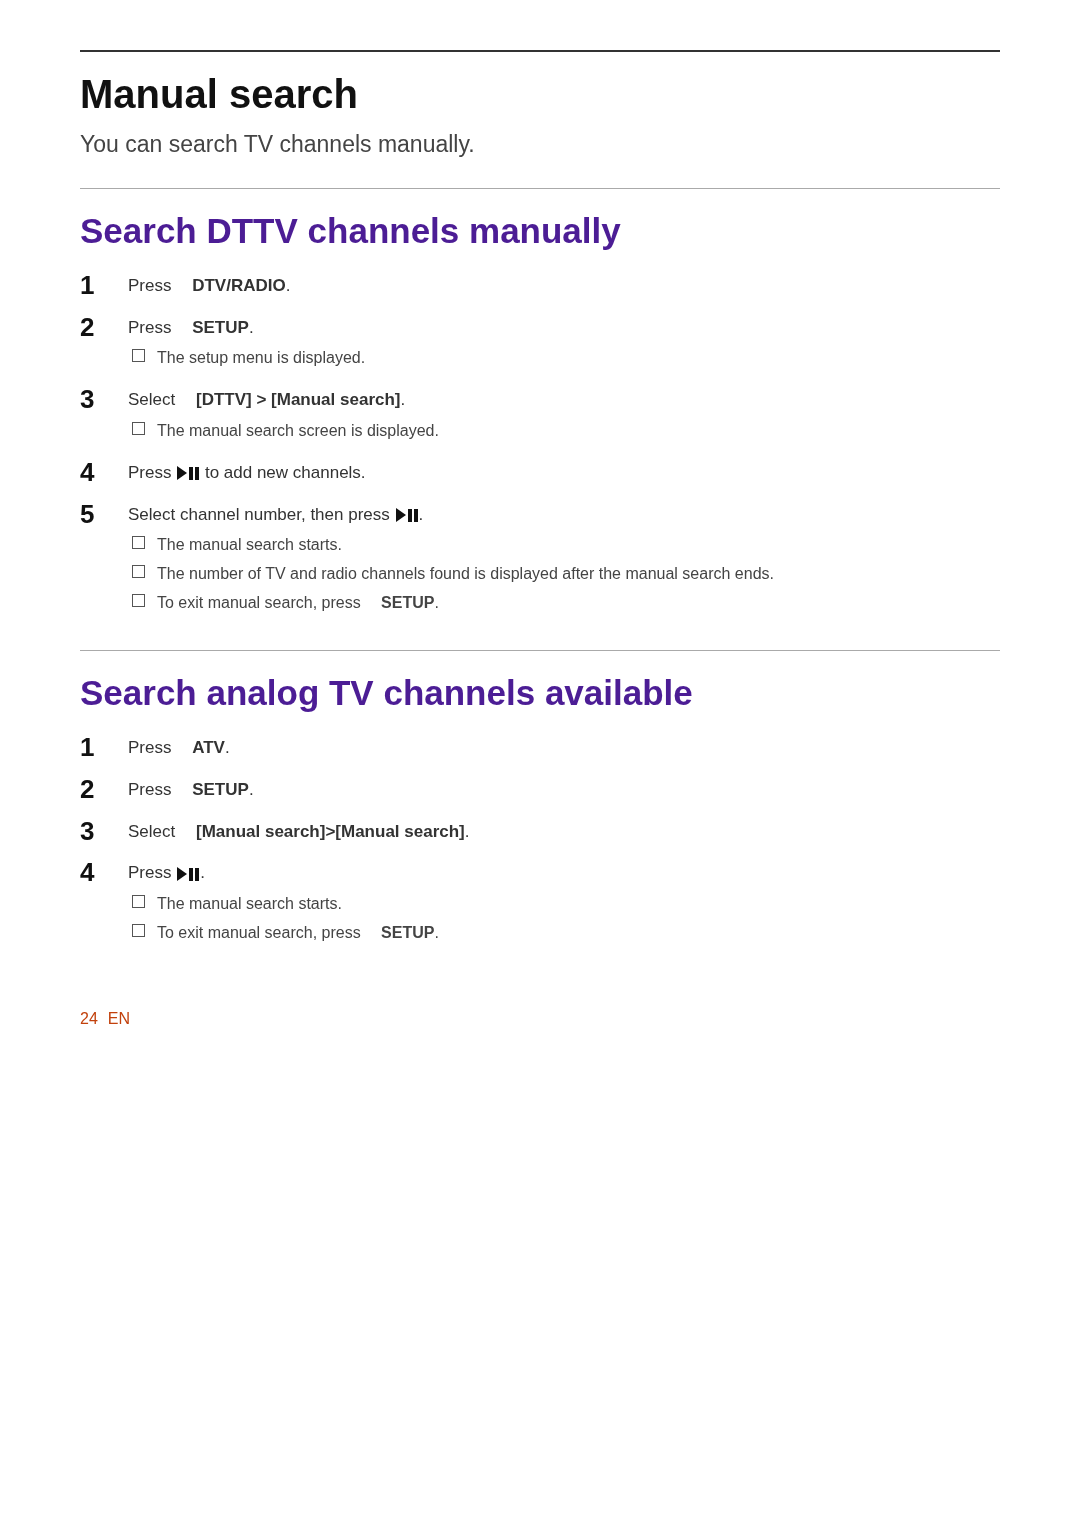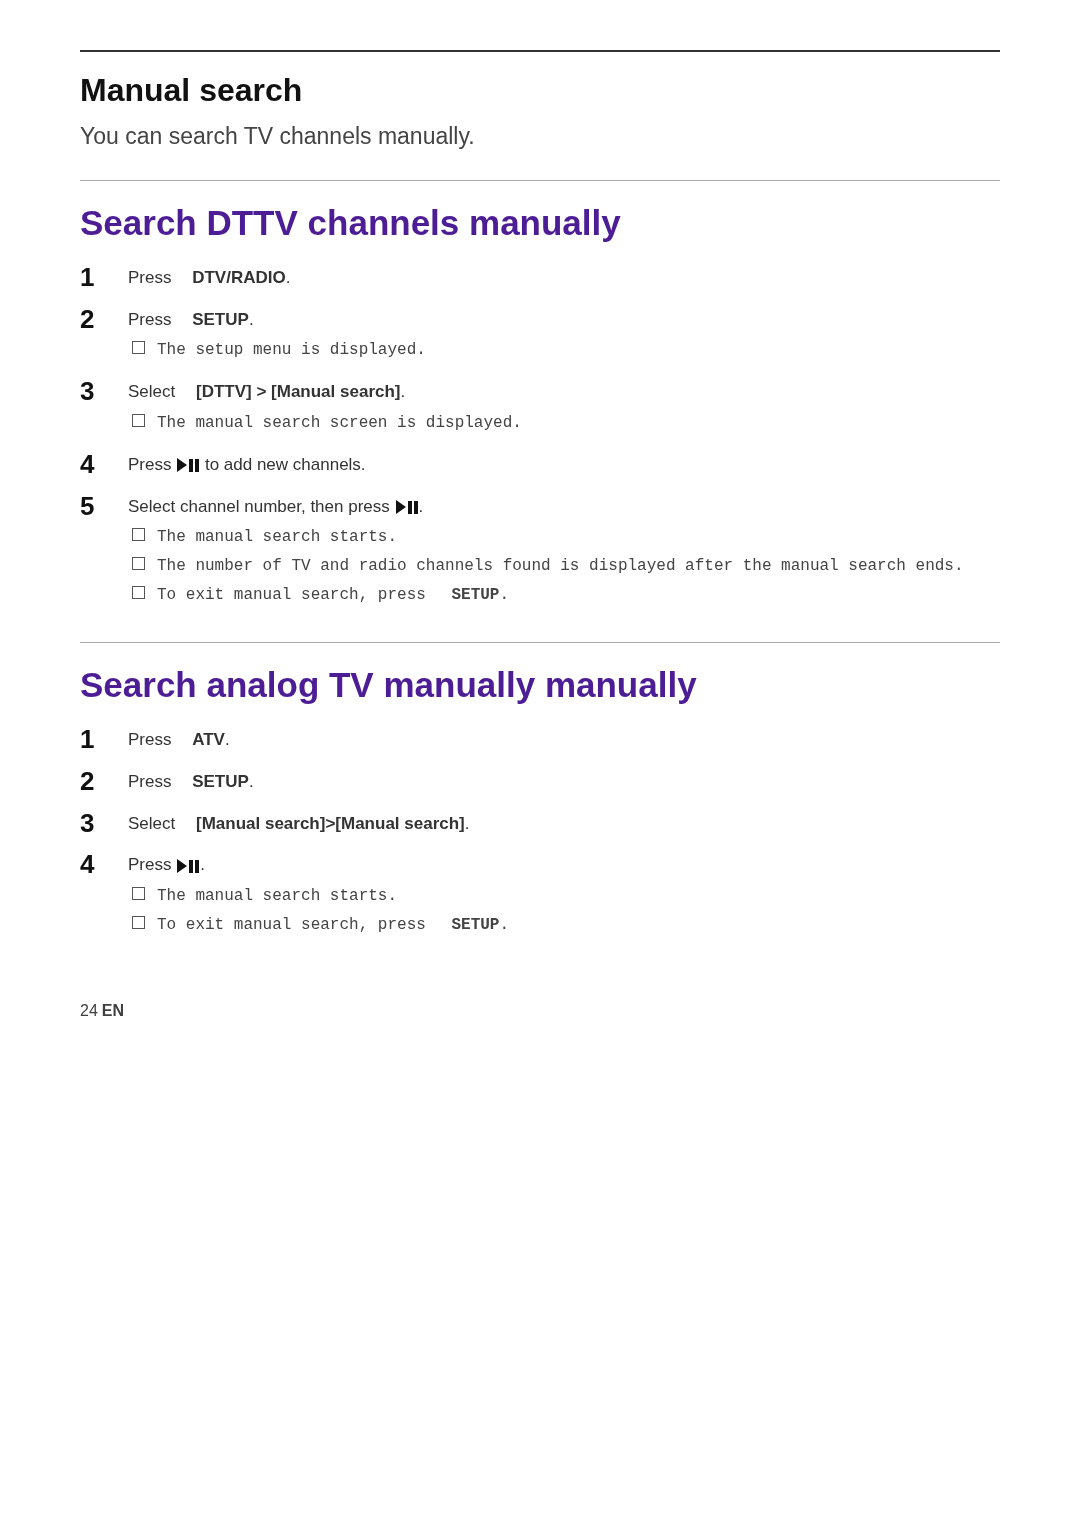--- a/index.html
+++ b/index.html
@@ -18,21 +18,21 @@
       padding: 50px 80px 60px 80px;
     }
 
     .top-divider {
       border: none;
       border-top: 2px solid #333;
       margin-bottom: 20px;
     }
 
     .page-title {
-      font-size: 32px;
+      font-size: 40px;
       font-weight: bold;
       margin-bottom: 14px;
       color: #111;
     }
 
     .page-subtitle {
       font-size: 23px;
       color: #444;
       margin-bottom: 30px;
     }
@@ -90,21 +90,20 @@
       padding-left: 4px;
     }
 
     .sub-bullets li {
       display: flex;
       align-items: flex-start;
       margin-bottom: 5px;
       font-size: 16px;
       color: #444;
       line-height: 1.5;
-      font-family: Liberation Mono, monospace;
     }
 
     .bullet-box {
       display: inline-block;
       width: 13px;
       height: 13px;
       border: 1.5px solid #555;
       margin-right: 12px;
       margin-top: 3px;
       flex-shrink: 0;
@@ -137,32 +136,32 @@
     .pause-bar {
       width: 4px;
       height: 13px;
       background: #111;
       display: inline-block;
     }
 
     .footer {
       margin-top: 60px;
       font-size: 16px;
-      color: #404040;
+      color: #c2410c;
       display: flex;
       align-items: center;
-      gap: 4px;
+      gap: 10px;
     }
 
     .footer-page {
       font-weight: normal;
     }
 
     .footer-lang {
-      font-weight: bold;
+      font-weight: normal;
     }
   </style>
 </head>
 <body>
 
 <hr class="top-divider">
 
 <h1 class="page-title">Manual search</h1>
 <p class="page-subtitle">You can search TV channels manually.</p>
 
@@ -245,21 +244,21 @@
           <span>To exit manual search, press <span class="bold">SETUP</span>.</span>
         </li>
       </ul>
     </div>
   </li>
 
 </ol>
 
 <hr class="section-divider">
 
-<h2 class="section-title">Search analog TV manually manually</h2>
+<h2 class="section-title">Search analog TV channels available</h2>
 
 <ol class="numbered-list">
 
   <li>
     <span class="step-number">1</span>
     <div class="step-content">
       Press <span class="bold">ATV</span>.
     </div>
   </li>
 

